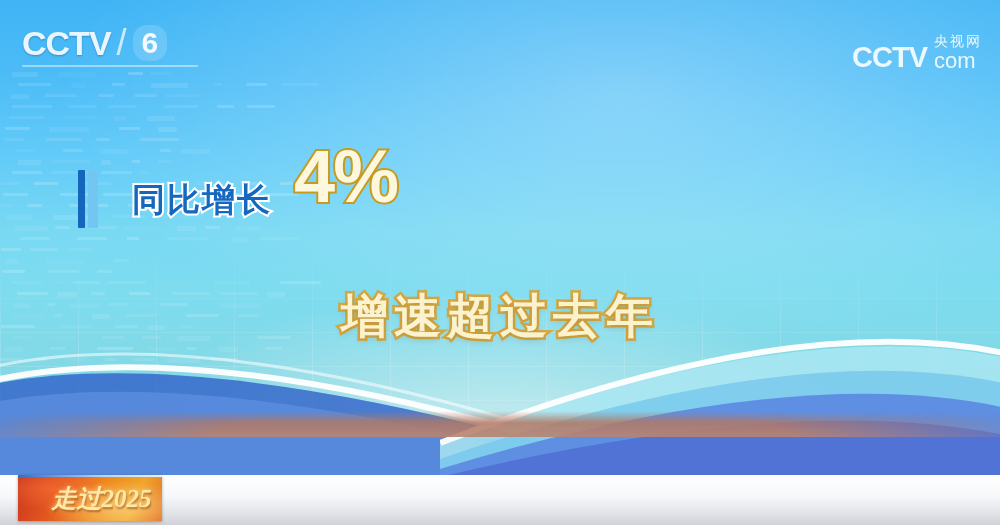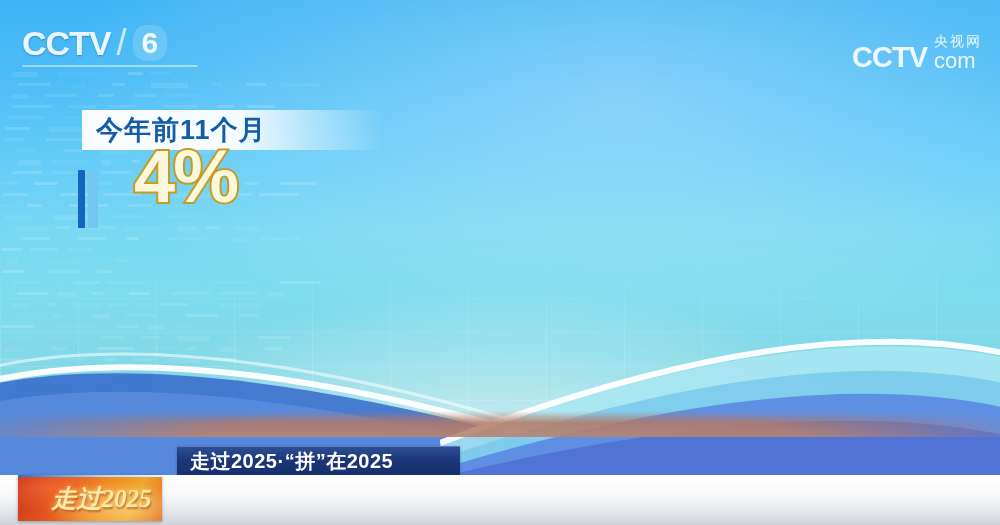--- a/index.html
+++ b/index.html
@@ -362,36 +362,32 @@
   </div>
 
   <div id="wm">
     <span class="cc">CCTV</span>
     <span class="rt">
       <span class="yw">央视网</span>
       <span class="com">com</span>
     </span>
   </div>
 
-  <div id="eyebrow">
-    <span>今年前11个月</span>
-  </div>
 
   <div id="mainrow">
     <span class="accent">
         <s></s>
         <s class="l2"></s>
       </span>
+    <span class="midblue">同比增长</span>
     <span class="pct">4%</span>
   </div>
 
-
-  <div id="kicker">
-    <span>走过2025·“拼”在2025</span>
-  </div>
+  <div id="subline">增速超过去年</div>
+
 
   <div id="whitebar"></div>
 
   <div id="showlogo">
     <div class="topband"></div>
     <span>走过2025</span>
   </div>
 
 </div>
 

